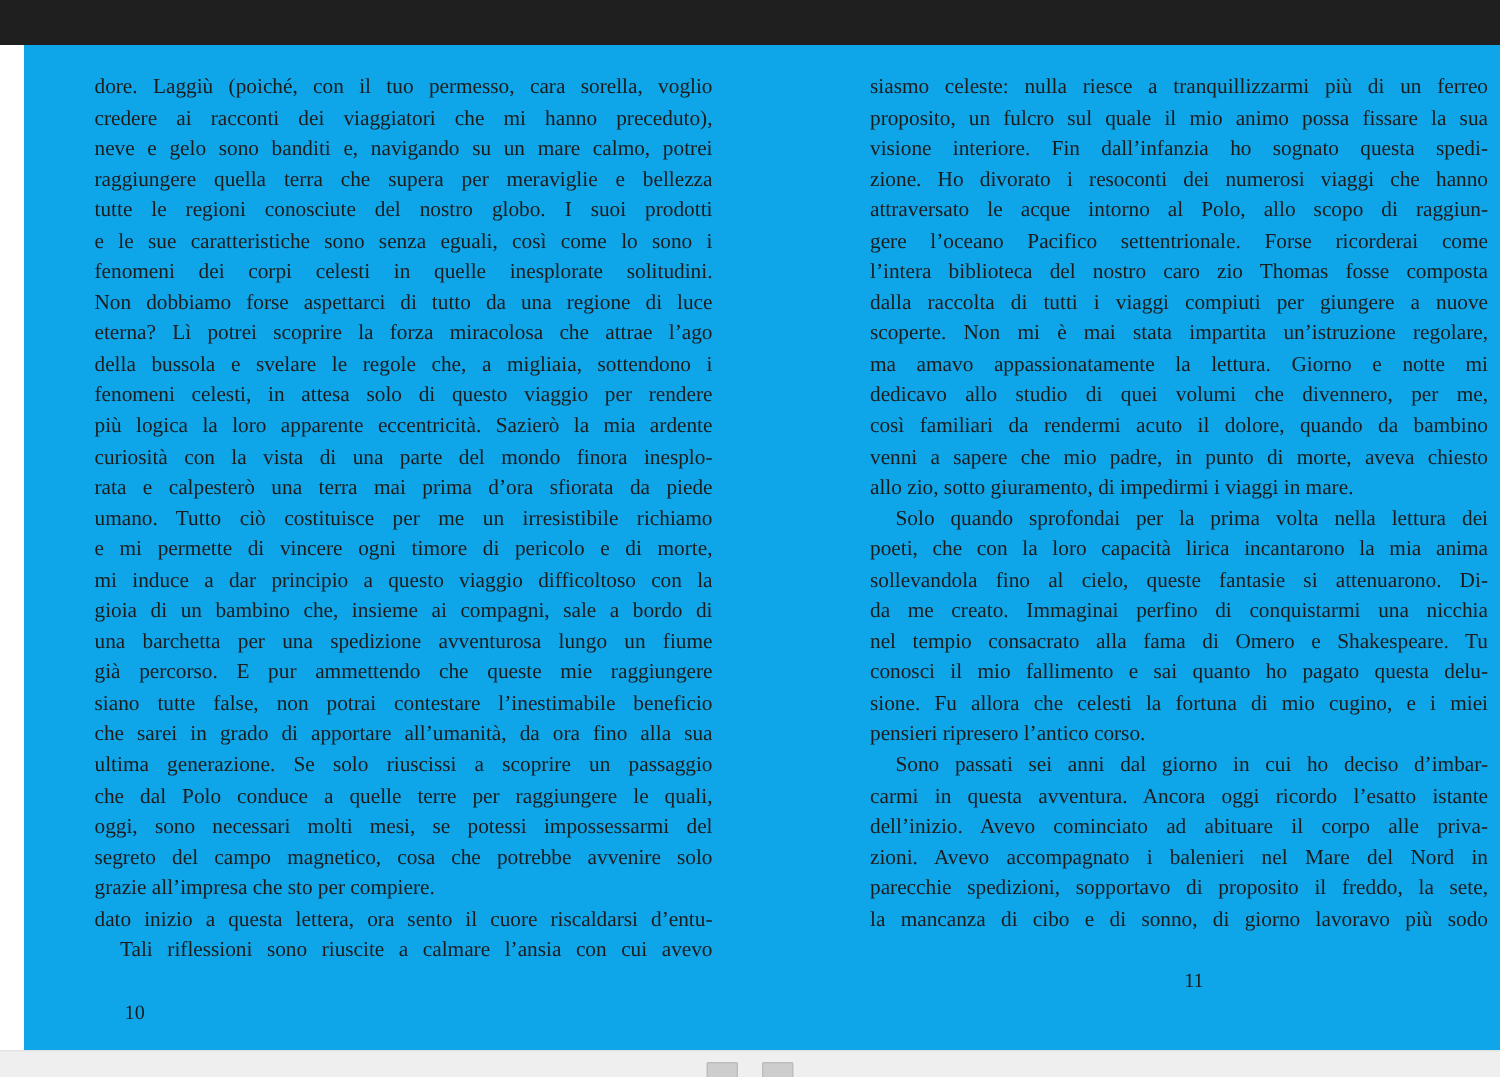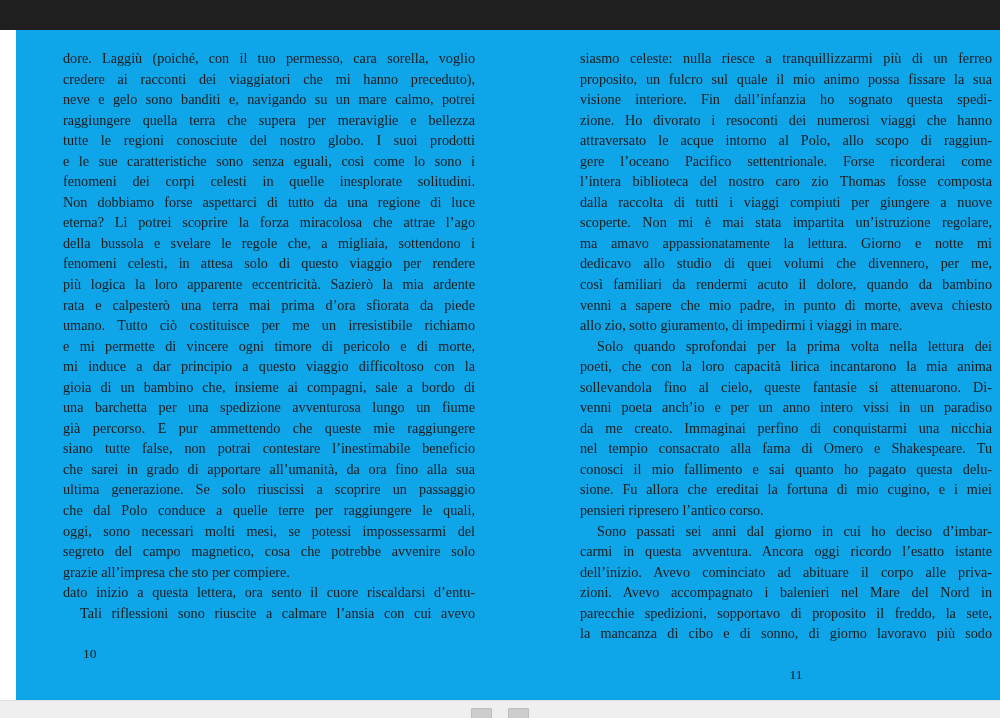--- a/index.html
+++ b/index.html
@@ -75,20 +75,21 @@
         <div class="line">neve e gelo sono banditi e, navigando su un mare calmo, potrei</div>
         <div class="line">raggiungere quella terra che supera per meraviglie e bellezza</div>
         <div class="line">tutte le regioni conosciute del nostro globo. I suoi prodotti</div>
         <div class="line">e le sue caratteristiche sono senza eguali, così come lo sono i</div>
         <div class="line">fenomeni dei corpi celesti in quelle inesplorate solitudini.</div>
         <div class="line">Non dobbiamo forse aspettarci di tutto da una regione di luce</div>
         <div class="line">eterna? Lì potrei scoprire la forza miracolosa che attrae l’ago</div>
         <div class="line">della bussola e svelare le regole che, a migliaia, sottendono i</div>
         <div class="line">fenomeni celesti, in attesa solo di questo viaggio per rendere</div>
         <div class="line">più logica la loro apparente eccentricità. Sazierò la mia ardente</div>
+        <div class="line">curiosità con la vista di una parte del mondo finora inesplo-</div>
         <div class="line">rata e calpesterò una terra mai prima d’ora sfiorata da piede</div>
         <div class="line">umano. Tutto ciò costituisce per me un irresistibile richiamo</div>
         <div class="line">e mi permette di vincere ogni timore di pericolo e di morte,</div>
         <div class="line">mi induce a dar principio a questo viaggio difficoltoso con la</div>
         <div class="line">gioia di un bambino che, insieme ai compagni, sale a bordo di</div>
         <div class="line">una barchetta per una spedizione avventurosa lungo un fiume</div>
         <div class="line">già percorso. E pur ammettendo che queste mie raggiungere</div>
         <div class="line">siano tutte false, non potrai contestare l’inestimabile beneficio</div>
         <div class="line">che sarei in grado di apportare all’umanità, da ora fino alla sua</div>
         <div class="line">ultima generazione. Se solo riuscissi a scoprire un passaggio</div>
@@ -114,25 +115,24 @@
         <div class="line">dalla raccolta di tutti i viaggi compiuti per giungere a nuove</div>
         <div class="line">scoperte. Non mi è mai stata impartita un’istruzione regolare,</div>
         <div class="line">ma amavo appassionatamente la lettura. Giorno e notte mi</div>
         <div class="line">dedicavo allo studio di quei volumi che divennero, per me,</div>
         <div class="line">così familiari da rendermi acuto il dolore, quando da bambino</div>
         <div class="line">venni a sapere che mio padre, in punto di morte, aveva chiesto</div>
         <div class="line end">allo zio, sotto giuramento, di impedirmi i viaggi in mare.</div>
         <div class="line indent">Solo quando sprofondai per la prima volta nella lettura dei</div>
         <div class="line">poeti, che con la loro capacità lirica incantarono la mia anima</div>
         <div class="line">sollevandola fino al cielo, queste fantasie si attenuarono. Di-</div>
-        <div class="line">venni poeta anch’io e per un anno intero vissi in un paradiso</div>
         <div class="line">da me creato. Immaginai perfino di conquistarmi una nicchia</div>
         <div class="line">nel tempio consacrato alla fama di Omero e Shakespeare. Tu</div>
         <div class="line">conosci il mio fallimento e sai quanto ho pagato questa delu-</div>
-        <div class="line">sione. Fu allora che ereditai la fortuna di mio cugino, e i miei</div>
+        <div class="line">sione. Fu allora che celesti la fortuna di mio cugino, e i miei</div>
         <div class="line end">pensieri ripresero l’antico corso.</div>
         <div class="line indent">Sono passati sei anni dal giorno in cui ho deciso d’imbar-</div>
         <div class="line">carmi in questa avventura. Ancora oggi ricordo l’esatto istante</div>
         <div class="line">dell’inizio. Avevo cominciato ad abituare il corpo alle priva-</div>
         <div class="line">zioni. Avevo accompagnato i balenieri nel Mare del Nord in</div>
         <div class="line">parecchie spedizioni, sopportavo di proposito il freddo, la sete,</div>
         <div class="line">la mancanza di cibo e di sonno, di giorno lavoravo più sodo</div>
       </div>
     <div class="pagenum num-right">11</div>
   </div>

